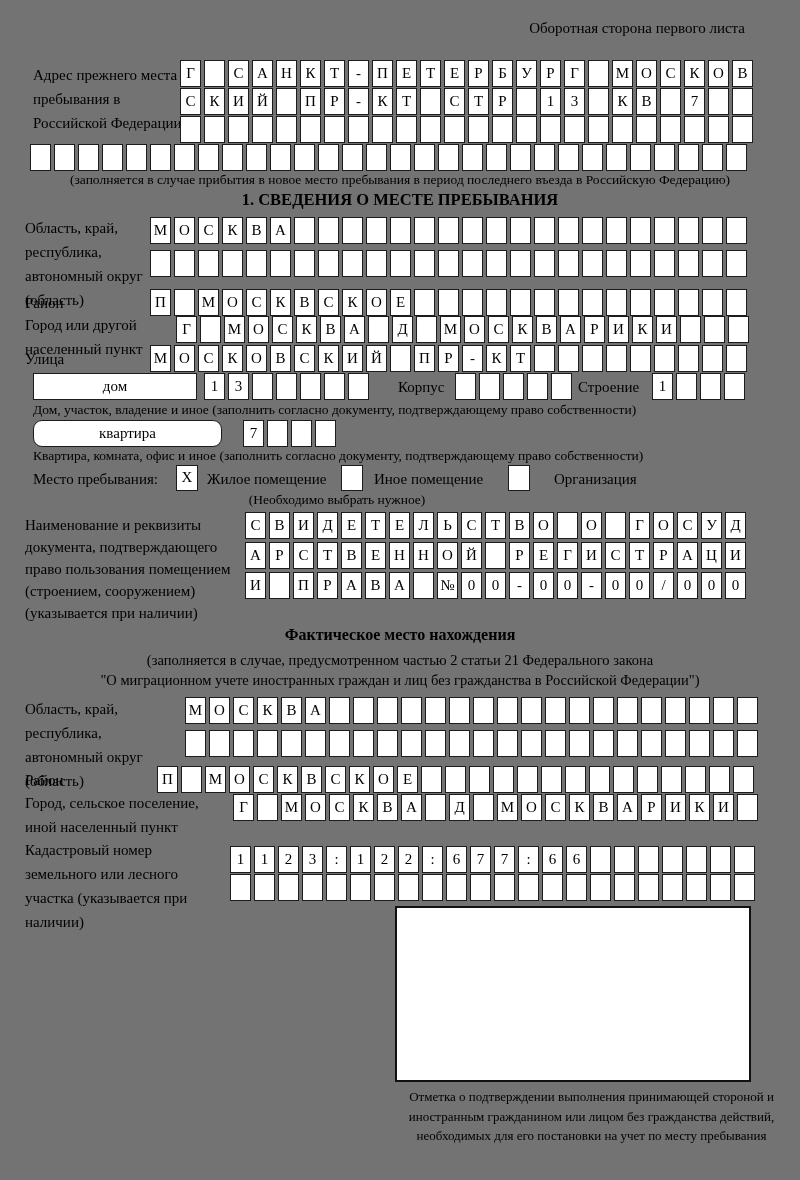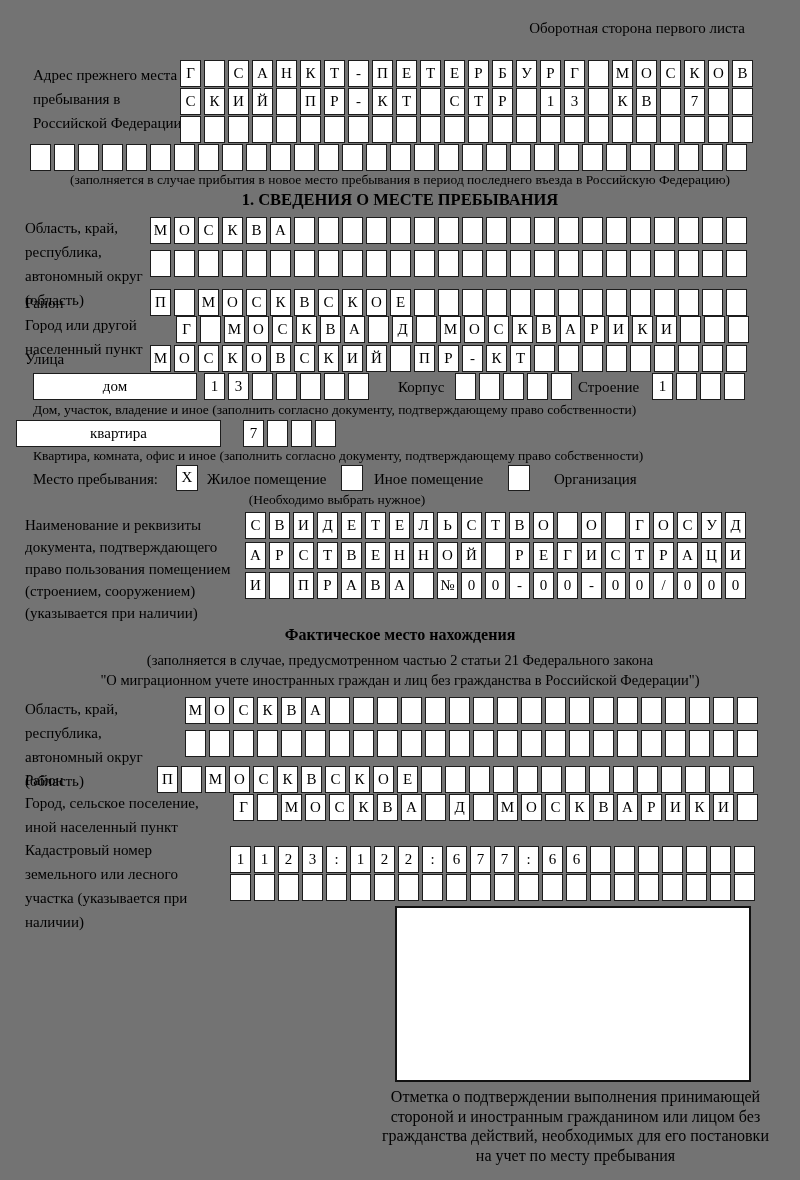--- a/index.html
+++ b/index.html
@@ -38,21 +38,21 @@
     border: 1.6px solid #1c1c1c;
     text-align: center;
     font-size: 15px; line-height: 23px;
     background: #fff;
   }
   .note { font-size: 13.5px; }
   .note-md { font-size: 14.5px; }
   .center { left: 0; width: 100%; text-align: center; }
   .title { font-weight: bold; font-size: 16.5px; }
   .stampbox { border: 2px solid #111; background: #fff; }
-  .caption { font-size: 16px; line-height: 19.5px; text-align: center; }
+  .caption { font-size: 13px; line-height: 19.5px; text-align: center; margin-left: 16px; }
 </style>
 </head>
 <body>
 
 <div class="page">
 
   <div class="abs lbl" style="top:16px; right:55px;">Оборотная сторона первого листа</div>
 
   <div class="abs lbl" style="left:33px; top:63px; width:150px;">Адрес прежнего места пребывания в Российской Федерации</div>
   <div class="abs boxrow" style="left:180px; top:60px;">
@@ -331,21 +331,21 @@
     </div>
   <div class="abs lbl" style="left:578px; top:375px;">Строение</div>
   <div class="abs boxrow" style="left:652px; top:373px;">
       <span class="cell">1</span>
       <span class="cell"></span>
       <span class="cell"></span>
       <span class="cell"></span>
     </div>
   <div class="abs note" style="left:33px; top:402px;">Дом, участок, владение и иное (заполнить согласно документу, подтверждающему право собственности)</div>
 
-  <div class="abs widebox" style="left:16px; top:420px; width:205px;">квартира</div>
+  <div class="abs widebox" style="left:33px; top:420px; width:189px;border-radius:9px;">квартира</div>
   <div class="abs boxrow" style="left:243px; top:420px;">
       <span class="cell">7</span>
       <span class="cell"></span>
       <span class="cell"></span>
       <span class="cell"></span>
     </div>
   <div class="abs note" style="left:33px; top:448px;">Квартира, комната, офис и иное (заполнить согласно документу, подтверждающему право собственности)</div>
 
   <div class="abs lbl" style="left:33px; top:467px;">Место пребывания:</div>
   <div class="abs chk" style="left:176px; top:465px;">X</div>

